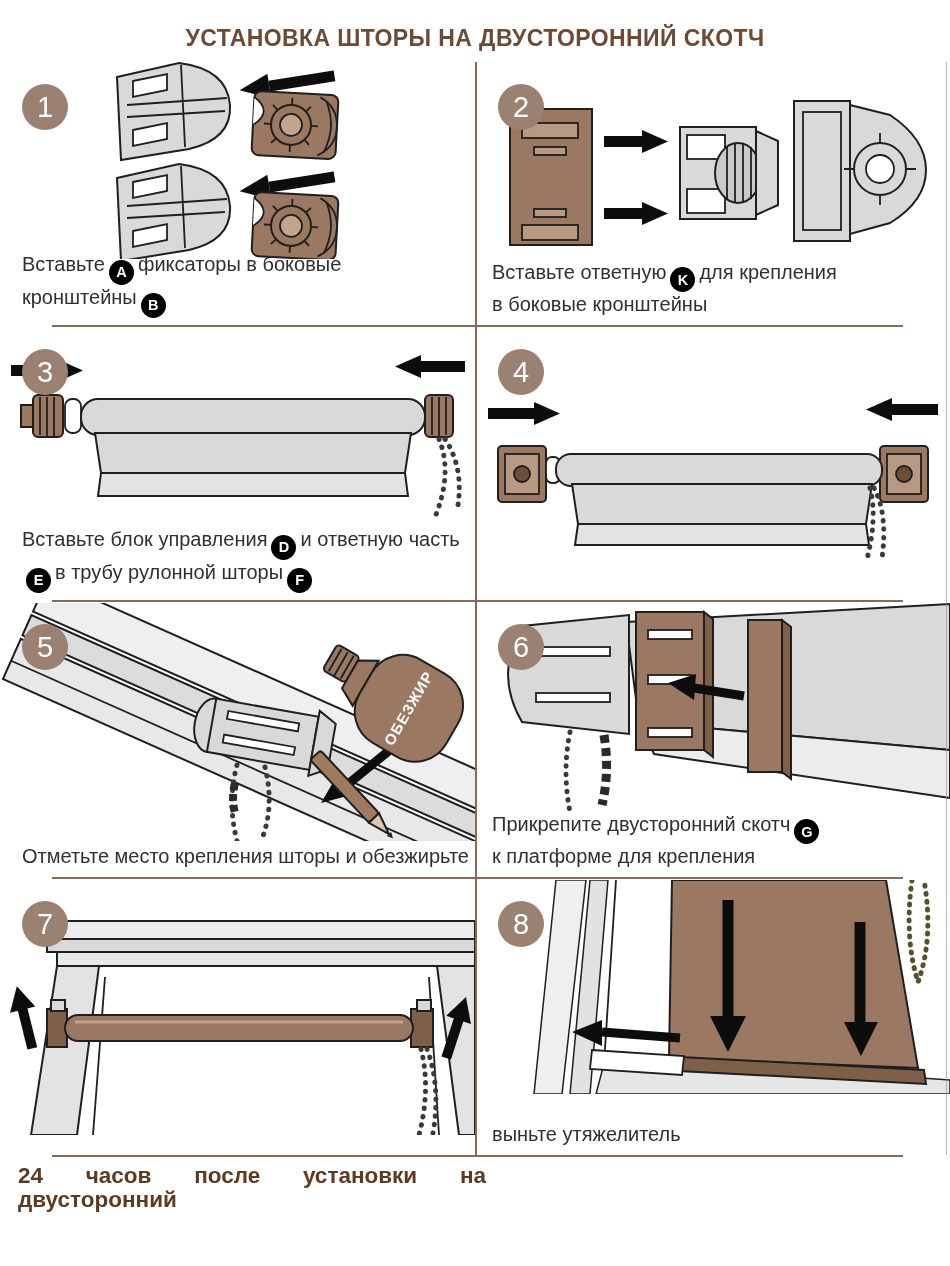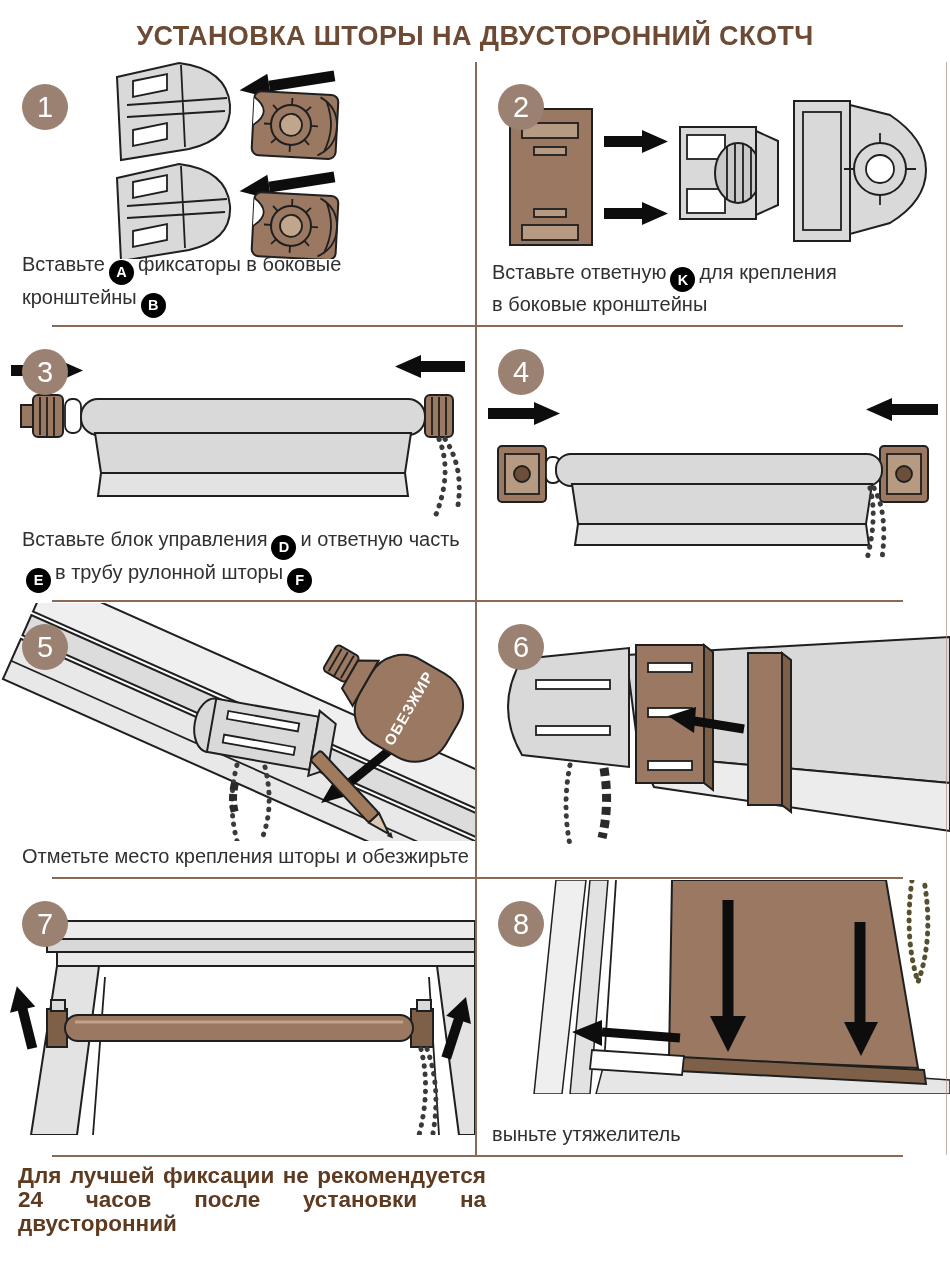--- a/index.html
+++ b/index.html
@@ -1,21 +1,21 @@
 <!DOCTYPE html>
 <html><head>
 <meta charset="utf-8">
 <style>
   * { box-sizing: border-box; margin: 0; padding: 0; }
   html,body { background:#ffffff; }
   body { font-family: "Liberation Sans", sans-serif; width:950px; }
   .page { position:relative; width:950px; height:1266px; background:#fff; overflow:hidden; }
 
   .title-bar { height:60px; display:flex; align-items:flex-end; justify-content:center; padding-bottom:8px; }
-  .title-bar h1 { color:#6d4a33; font-size:27px; font-weight:700; letter-spacing:0.4px; }
+  .title-bar h1 { color:#6d4a33; font-size:23px; font-weight:700; letter-spacing:0.4px; }
 
   .grid { display:grid; grid-template-columns:476px 474px; grid-template-rows:265px 275px 277px 278px; }
   .cell { position:relative; display:flex; flex-direction:column; overflow:hidden; }
   .illus { flex:1 1 auto; display:flex; align-items:center; justify-content:center; min-height:0; }
   .caption { flex:0 0 auto; font-size:20px; line-height:1.28; color:#303030; margin:0 4px 7px 22px; }
   .cell.right .caption { margin-left:16px; }
 
   .badge { position:absolute; top:24px; left:22px; width:46px; height:46px; border-radius:50%;
            background:#9a8171; color:#fff; display:flex; align-items:center; justify-content:center;
            font-size:29px; font-weight:400; z-index:3; }
@@ -262,20 +262,21 @@
           <g>
             <rect class="pbr" x="272" y="20" width="34" height="152"></rect>
             <polygon class="pbr2" points="306,20 315,27 315,179 306,172"></polygon>
           </g>
           <g>
             <line x1="268" y1="96" x2="212" y2="87" stroke="#0d0d0d" stroke-width="9"></line>
             <polygon class="par" points="192,83 220,74 218,100"></polygon>
           </g>
         </svg>
       </div>
+      <div class="caption"><span>Прикрепите двусторонний скотч</span><span class="marker">G</span><br><span>к платформе для крепления</span></div>
     </div>
 
     <div class="cell left">
       <div class="badge">
           <span>7</span>
         </div>
       <div class="illus">
         <svg width="474" height="238" viewBox="0 0 474 238">
           <g>
             <rect x="36" y="24" width="438" height="18" fill="#ececec" stroke="#1f1f1f" stroke-width="2"></rect>
@@ -343,18 +344,17 @@
   </div>
 
   <div class="divider div-v"></div>
   <div class="divider div-edge"></div>
   <div class="divider div-h div-h1"></div>
   <div class="divider div-h div-h2"></div>
   <div class="divider div-h div-h3"></div>
   <div class="divider div-h div-h4"></div>
 
   <div class="footer">
-    <div class="jl">Для лучшей фиксации не рекомендуется</div>
     <div class="jl">24 часов после установки на двусторонний</div>
 
   </div>
 
 </div>
 
 </body></html>

